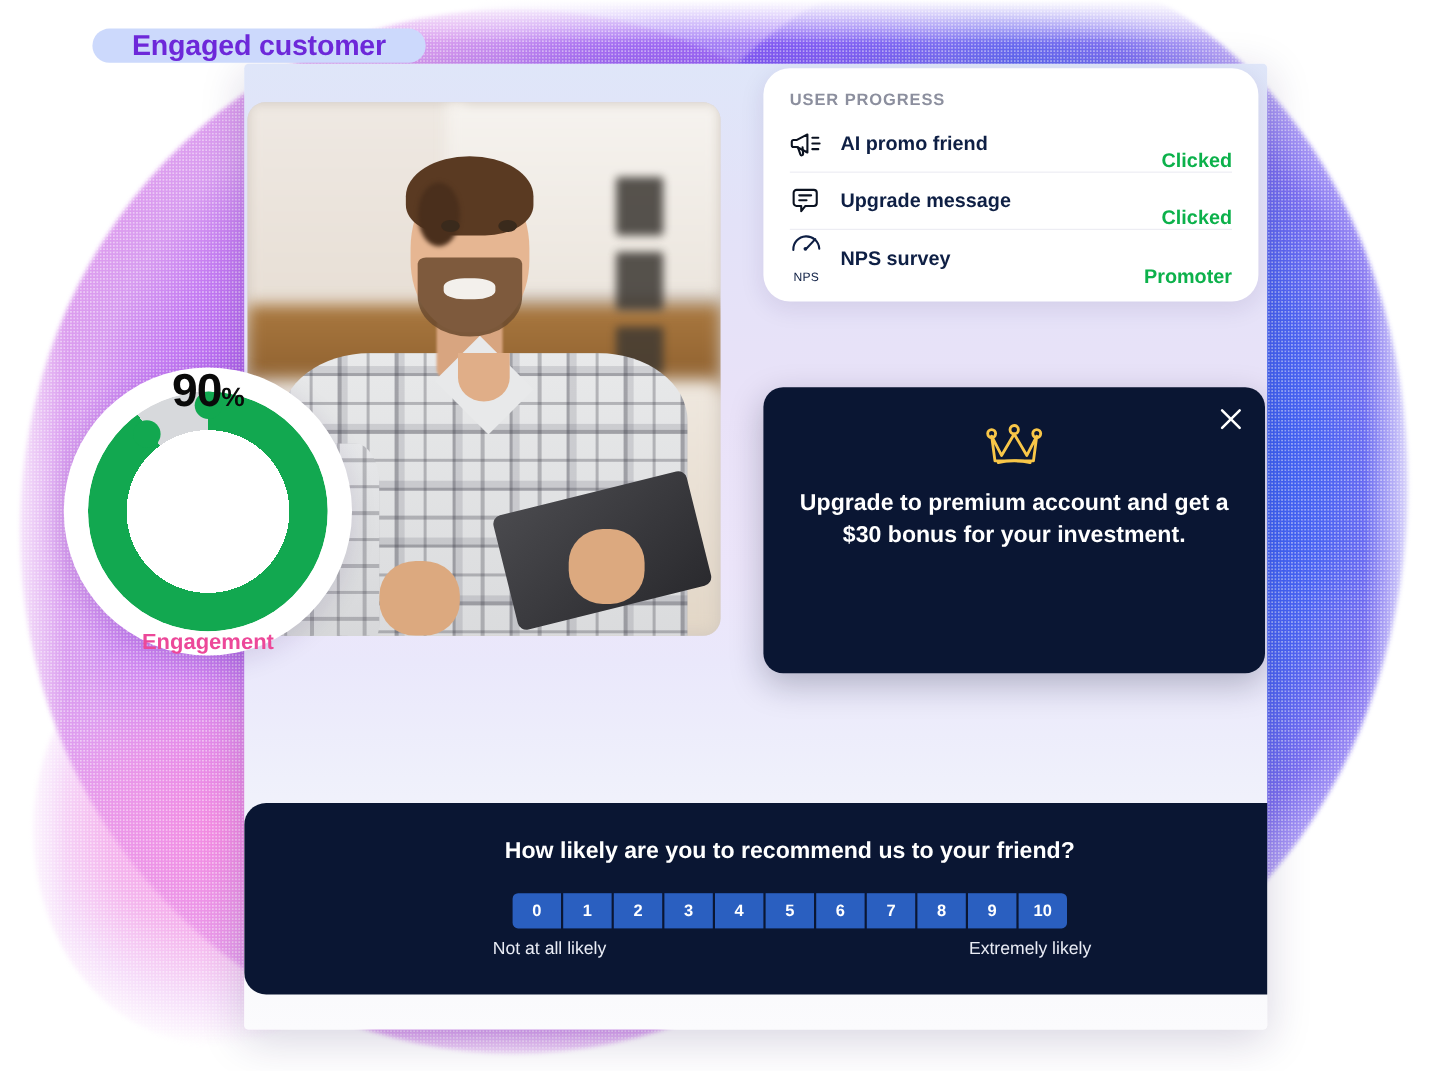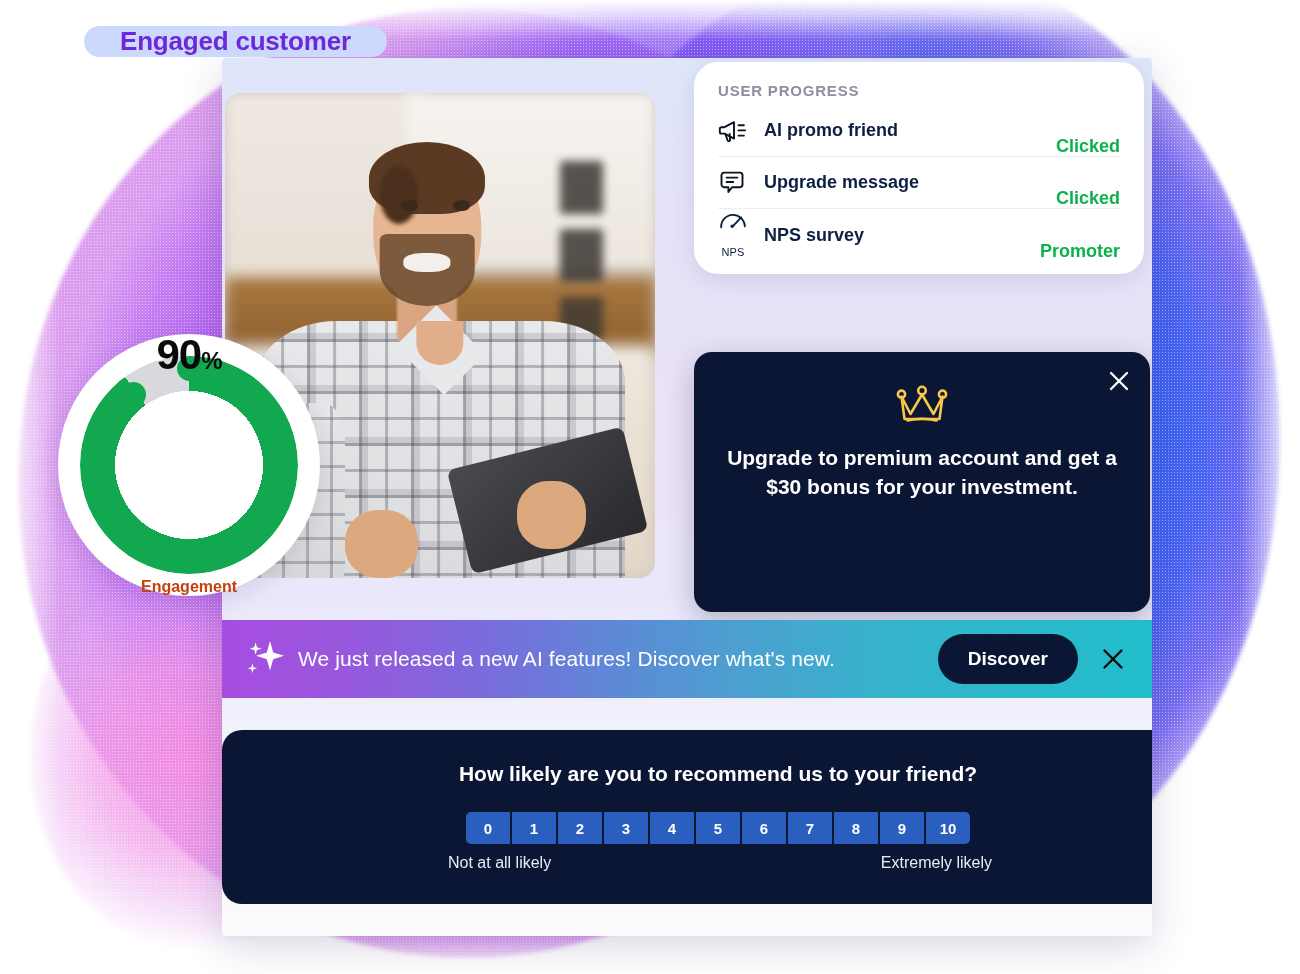--- a/index.html
+++ b/index.html
@@ -211,21 +211,21 @@
     display: flex; flex-direction: column;
     align-items: center; justify-content: space-between;
     gap: 4px;
   }
   #engagement .pct {
     font-size: 42px; font-weight: 800; color: #0a0a0a; letter-spacing: -1px;
     line-height: 1;
   }
   #engagement .pct .sym { font-size: 24px; font-weight: 800; }
   #engagement .lab {
-    font-size: 16px; font-weight: 700; color: #c2410c;
+    font-size: 20px; font-weight: 700; color: #ec4899;
   }
 
   
   #badge {
     position: absolute;
     left: 84px; top: 26px;
     padding: 0 36px;
     background: #ccd9fc;
     border-radius: 40px;
     font-size: 26px;
@@ -443,36 +443,20 @@
           <path d="M7.5 14.5 L16.5 32 L28 12.5 L39.5 32 L48.5 14.5 L45.5 37 H10.5 Z"></path>
           <path d="M13.5 38.5 q14.5 -3.4 29 0"></path>
           <circle cx="7.5" cy="12.2" r="3.6"></circle>
           <circle cx="28" cy="8.6" r="3.8"></circle>
           <circle cx="48.5" cy="12.2" r="3.6"></circle>
         </svg>
       </span>
       <div class="ptext">Upgrade to premium account and get a $30 bonus for your investment.</div>
     </div>
 
-    <div id="ai-banner">
-      <span class="spark">
-        <svg width="46" height="46" viewBox="0 0 46 46" fill="#ffffff">
-          <path d="M27 5 L30.2 16.4 L41 19.8 L30.2 23.2 L27 34.6 L23.8 23.2 L13 19.8 L23.8 16.4 Z"></path>
-          <path d="M12.6 6.6 L14 11.3 L18.6 12.7 L14 14.1 L12.6 18.8 L11.2 14.1 L6.6 12.7 L11.2 11.3 Z"></path>
-          <path d="M9.4 27.6 L10.5 31.2 L14 32.3 L10.5 33.4 L9.4 37 L8.3 33.4 L4.8 32.3 L8.3 31.2 Z"></path>
-        </svg>
-      </span>
-      <span class="msg">We just released a new AI features! Discover what's new.</span>
-      <button class="disc">Discover</button>
-      <span class="x">
-        <svg width="30" height="30" viewBox="0 0 30 30" stroke="#0b0b0b" stroke-width="2.4" stroke-linecap="round">
-          <path d="M6.5 6.5 L23.5 23.5 M23.5 6.5 L6.5 23.5"></path>
-        </svg>
-      </span>
-    </div>
 
     <div id="nps-card">
       <span class="x">
         <svg width="28" height="28" viewBox="0 0 28 28" stroke="#ffffff" stroke-width="2.2" stroke-linecap="round">
           <path d="M6 6 L22 22 M22 6 L6 22"></path>
         </svg>
       </span>
       <div class="q">How likely are you to recommend us to your friend?</div>
       <div class="scale">
         <div class="cell">0</div>

